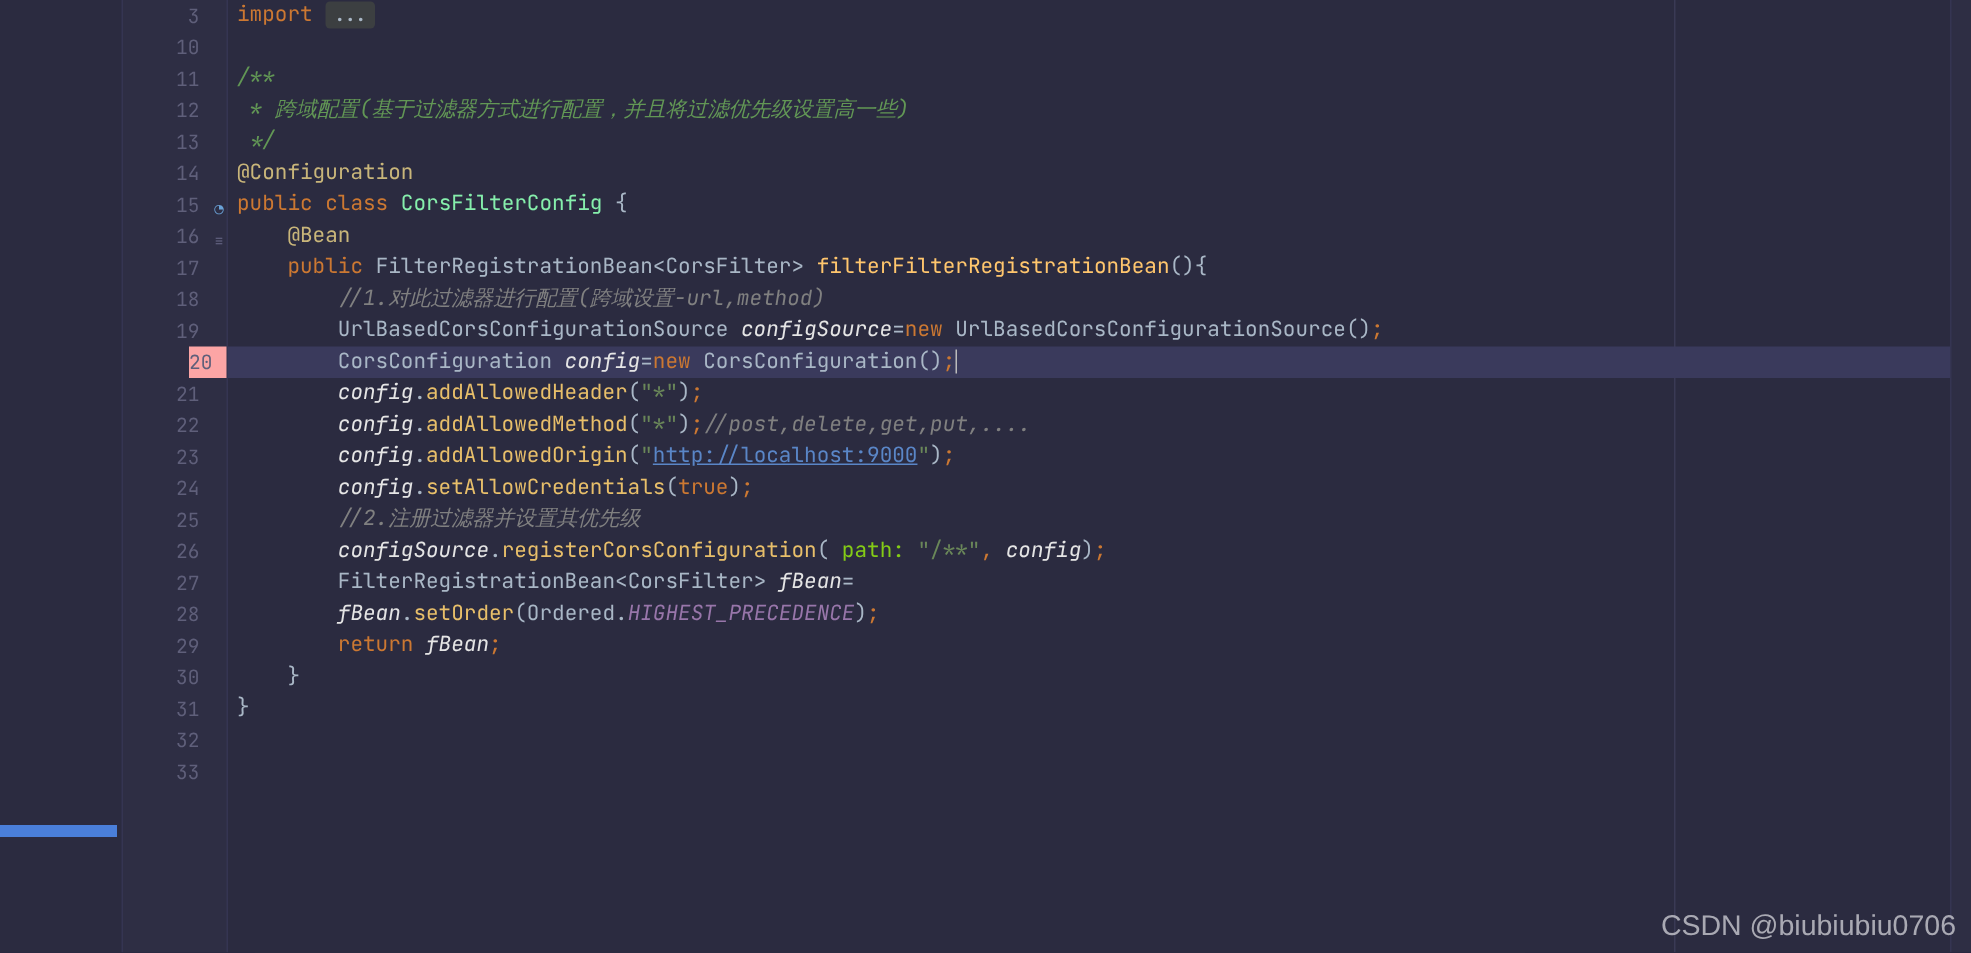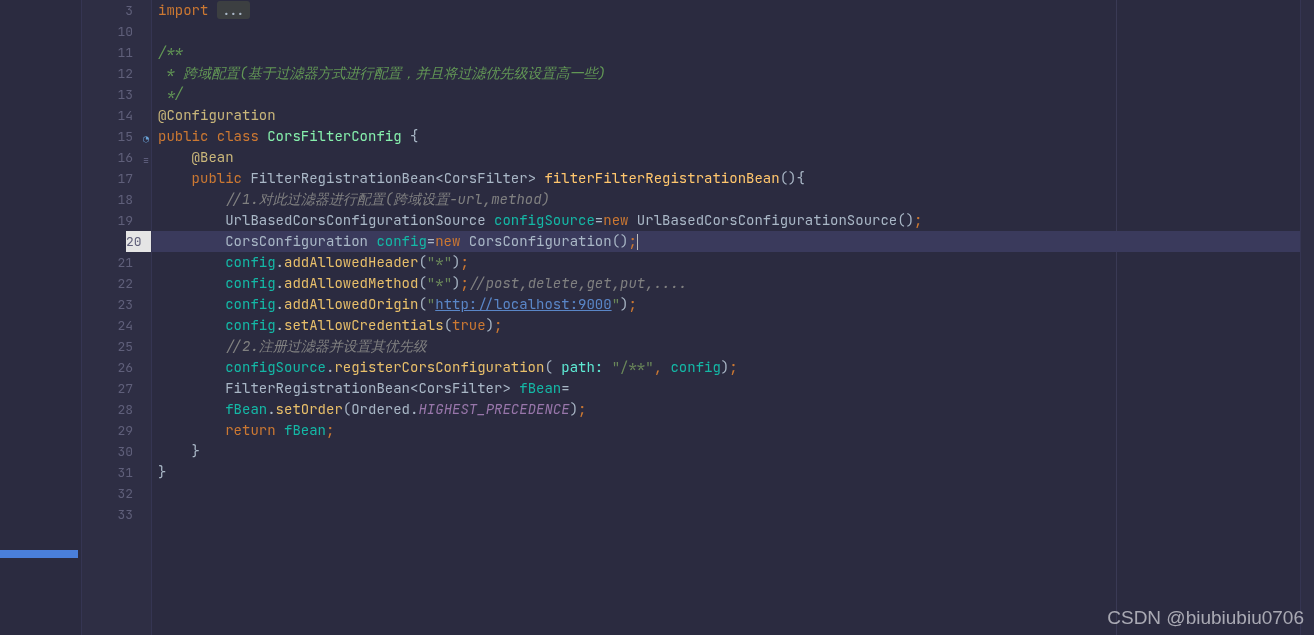--- a/index.html
+++ b/index.html
@@ -86,35 +86,35 @@
     width: 14px;
     background: #2e2e44;
     border-left: 1px solid #353552;
   }
   
   .kw      { color: #cc7832; }
   .cls     { color: #86efac; }
   .anno    { color: #c9b67a; text-align: center; }
   .method  { color: #e8bf6a; }
   .type    { color: #a9b7c6; }
-  .ident   { color: #14b8a6; }
+  .ident   { color: #e5e5e5; font-style: italic; }
   .str     { color: #6a8759; }
   .url     { color: #5a86c7; text-decoration: underline; }
   .cmt     { color: #808080; font-style: italic; }
   .cmtz    { color: #629755; font-style: italic; }
   .punct   { color: #cc7832; }
   .paren   { color: #a9b7c6; }
   .const   { color: #9876aa; font-style: italic; }
   .fold    { color: #a9b7c6; background: #3c3f41; padding: 0 4px; border-radius: 3px; }
   .highlight-box {
     background: #404060;
     border-radius: 2px;
     padding: 0 1px;
   }
-  .hint { color: #5eead4; margin-top: 28px; }
+  .hint { color: #84cc16; margin-top: 28px; }
   .sig { color: #ffc66d; }
   .caret {
     display:inline-block;
     width:1px;
     height:16px;
     background:#bbb;
     vertical-align:middle;
   }
   .watermark {
     position: absolute;
@@ -139,21 +139,21 @@
       <div class="line-num">10</div>
       <div class="line-num">11</div>
       <div class="line-num">12</div>
       <div class="line-num">13</div>
       <div class="line-num">14</div>
       <div class="line-num">15<span class="icon" style="color: rgb(106, 163, 216);">◔</span></div>
       <div class="line-num">16<span class="icon">≡</span></div>
       <div class="line-num">17</div>
       <div class="line-num">18</div>
       <div class="line-num">19</div>
-      <div class="line-num" style="background: #e5e5e5; margin-left: 44px;">20</div>
+      <div class="line-num" style="background: #fca5a5; margin-left: 44px;">20</div>
       <div class="line-num">21</div>
       <div class="line-num">22</div>
       <div class="line-num">23</div>
       <div class="line-num">24</div>
       <div class="line-num">25</div>
       <div class="line-num">26</div>
       <div class="line-num">27</div>
       <div class="line-num">28</div>
       <div class="line-num">29</div>
       <div class="line-num">30</div>

